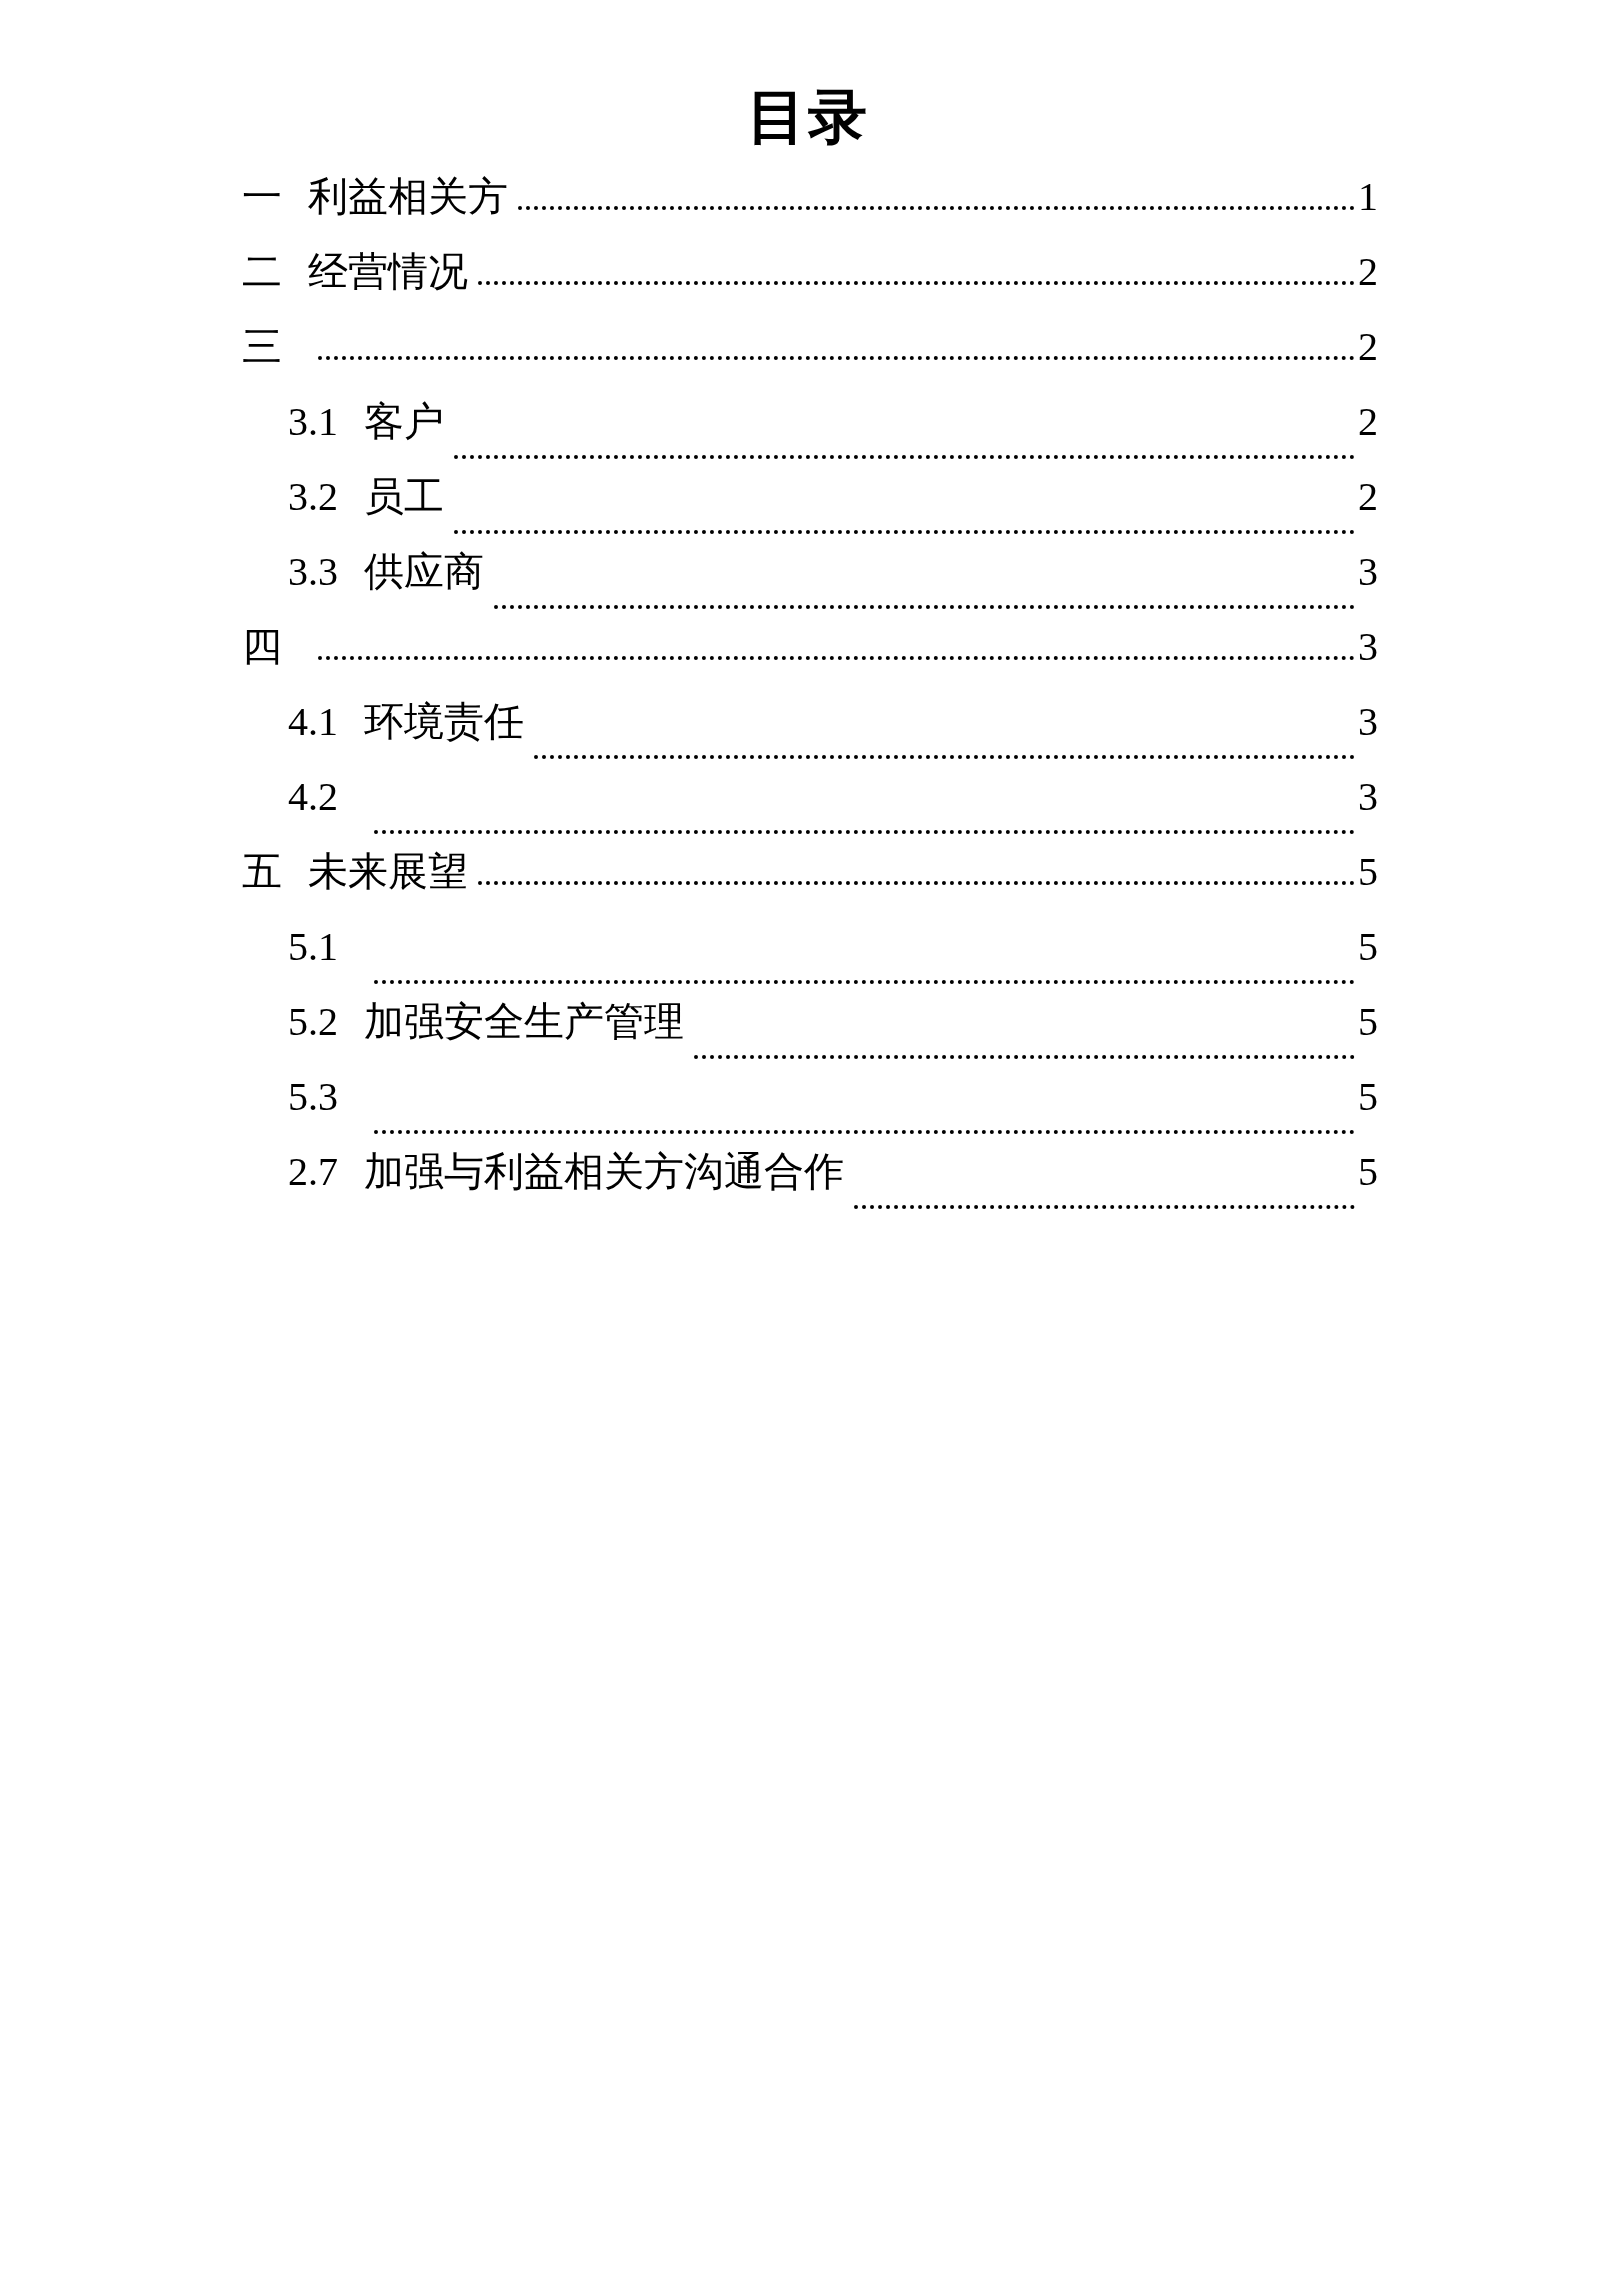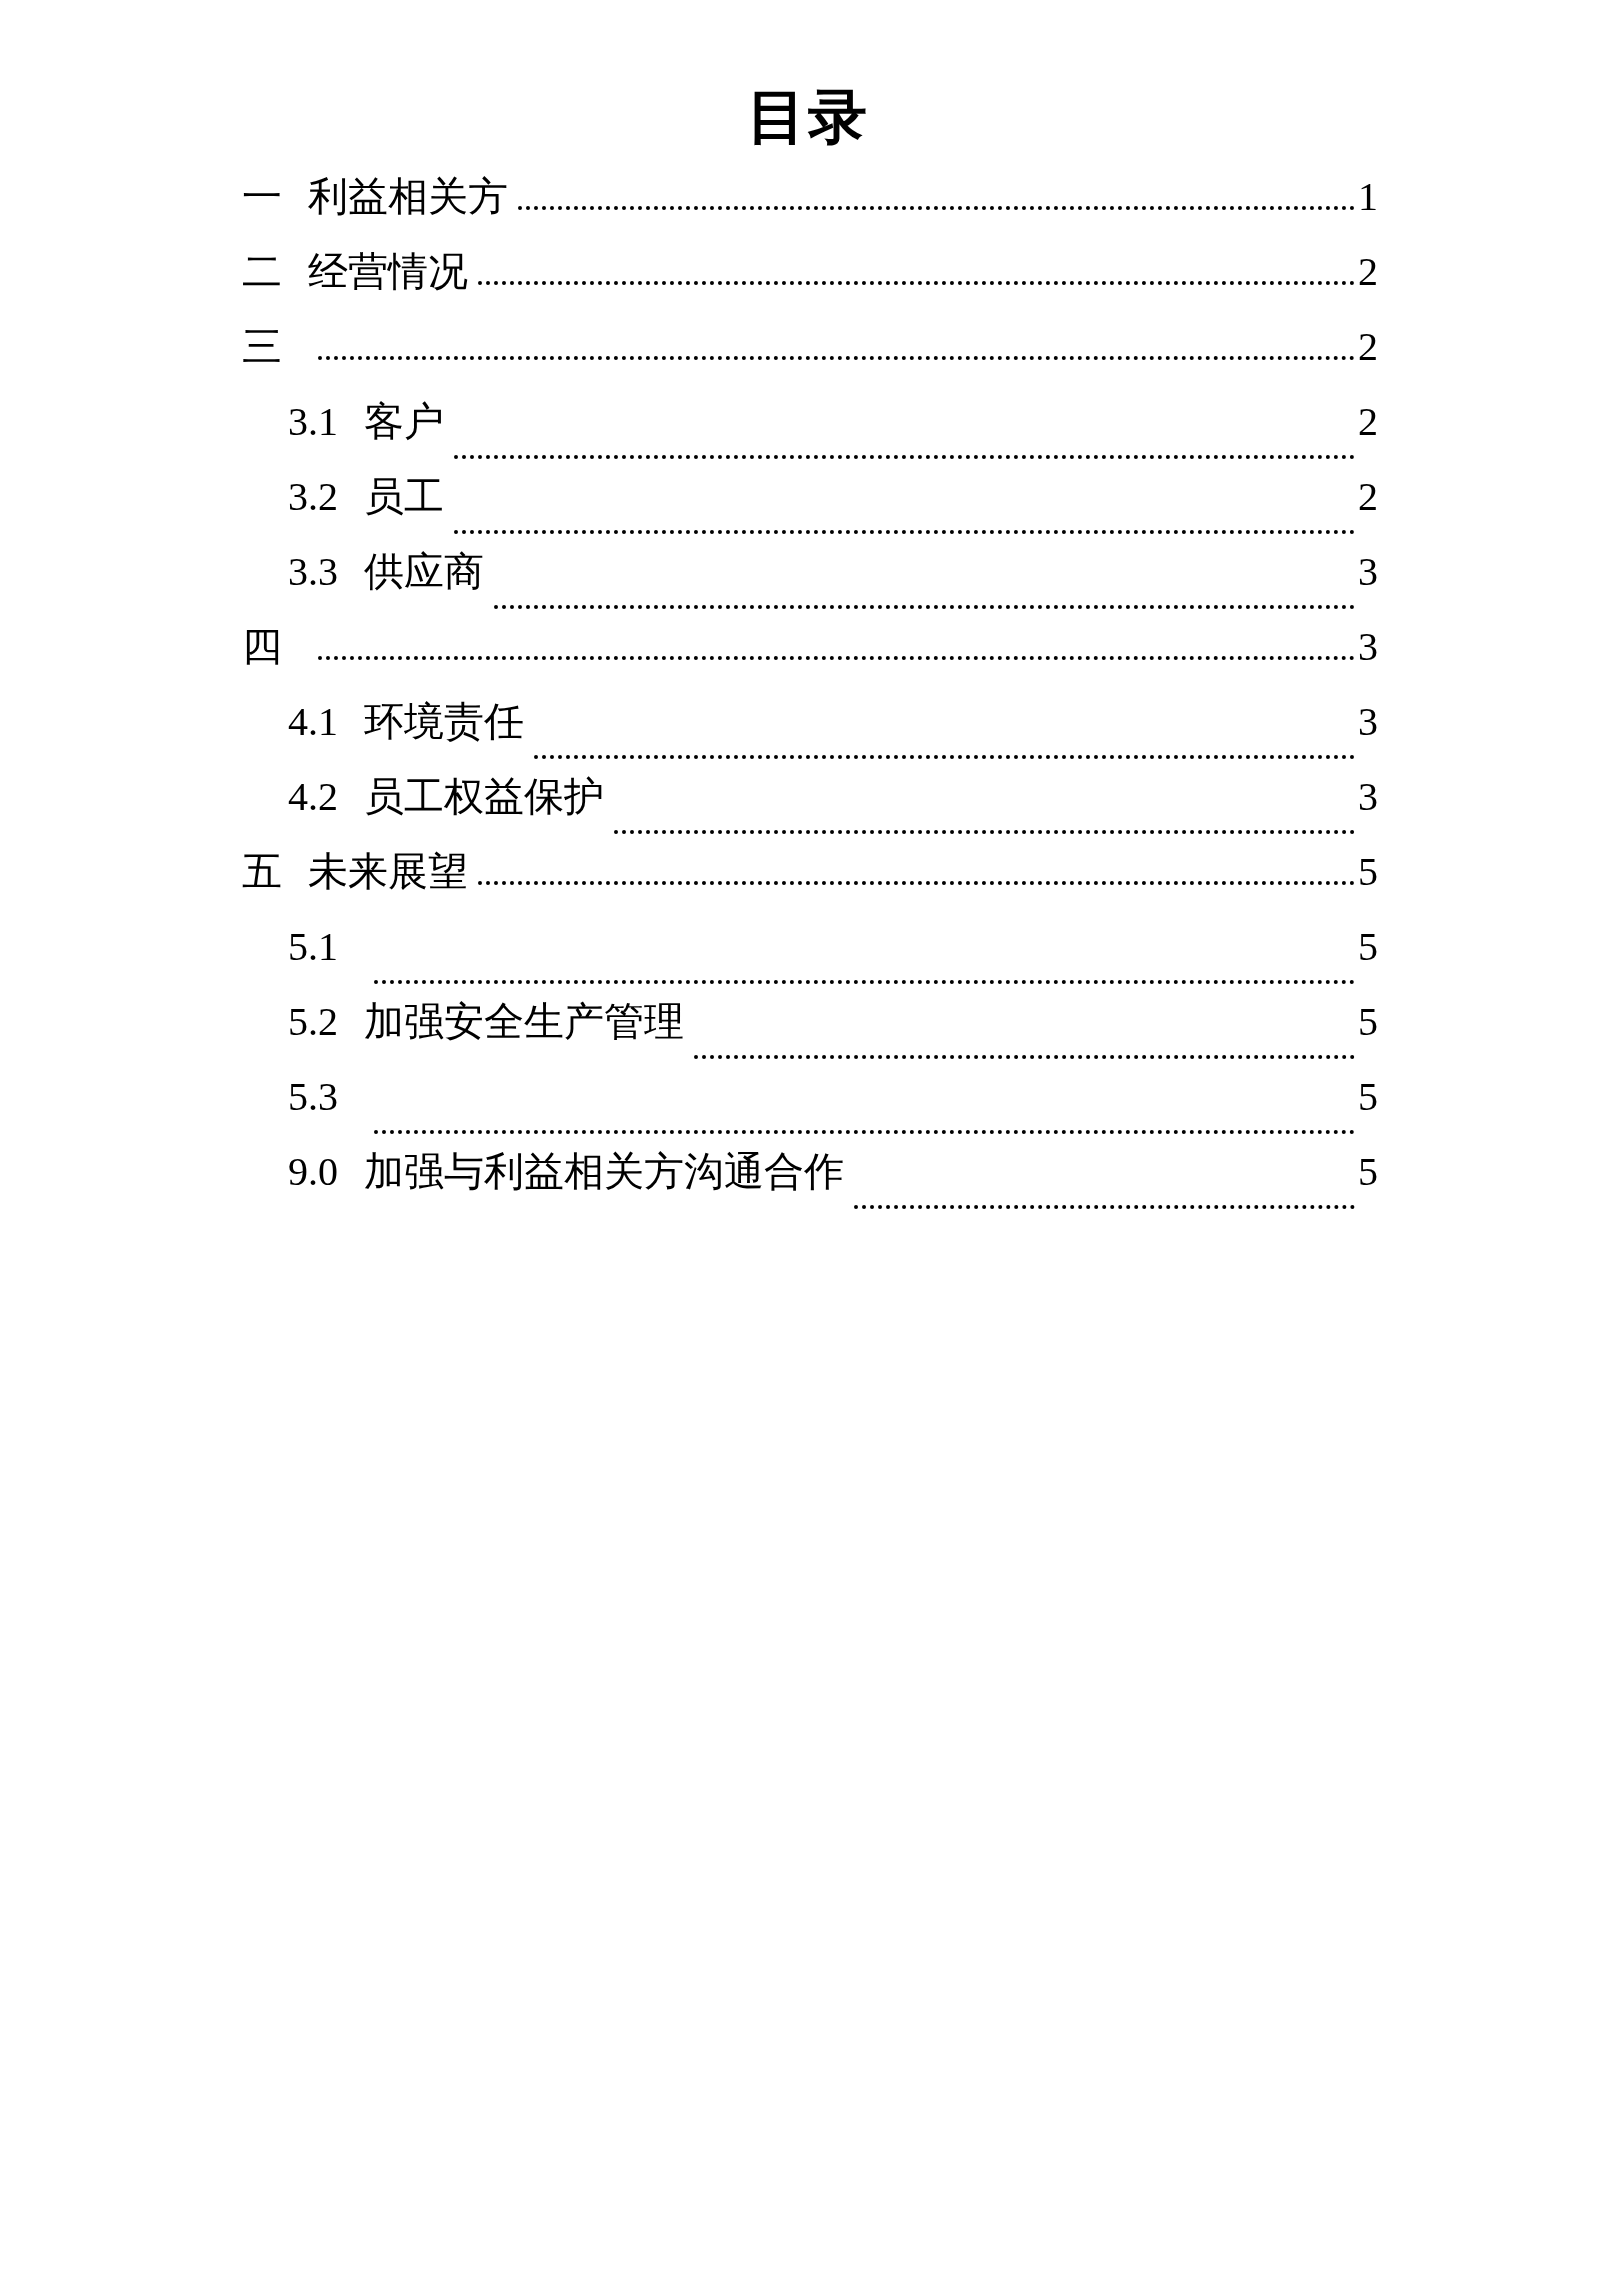--- a/index.html
+++ b/index.html
@@ -119,21 +119,20 @@
 
     <div class="toc-row level-2">
       <span class="toc-num">4.1</span>
       <span class="toc-label">环境责任</span>
       <span class="toc-leader"></span>
       <span class="toc-page">3</span>
     </div>
 
     <div class="toc-row level-2">
       <span class="toc-num">4.2</span>
-      <span class="toc-label">员工权益保护</span>
       <span class="toc-leader"></span>
       <span class="toc-page">3</span>
     </div>
 
     <div class="toc-row level-1">
       <span class="toc-num">五</span>
       <span class="toc-label">未来展望</span>
       <span class="toc-leader"></span>
       <span class="toc-page">5</span>
     </div>
@@ -151,21 +150,21 @@
       <span class="toc-page">5</span>
     </div>
 
     <div class="toc-row level-2">
       <span class="toc-num">5.3</span>
       <span class="toc-leader"></span>
       <span class="toc-page">5</span>
     </div>
 
     <div class="toc-row level-2">
-      <span class="toc-num">9.0</span>
+      <span class="toc-num">2.7</span>
       <span class="toc-label">加强与利益相关方沟通合作</span>
       <span class="toc-leader"></span>
       <span class="toc-page">5</span>
     </div>
 
   </nav>
 </div>
 
 
 </body></html>

